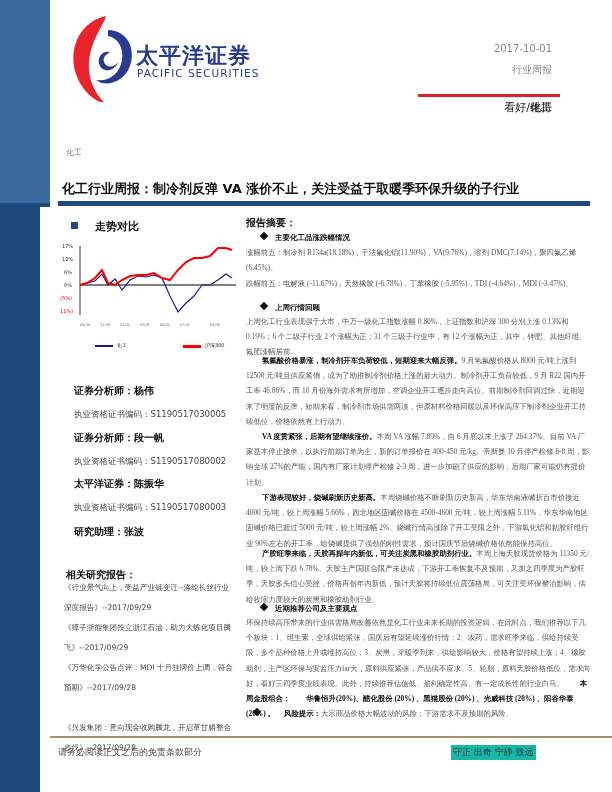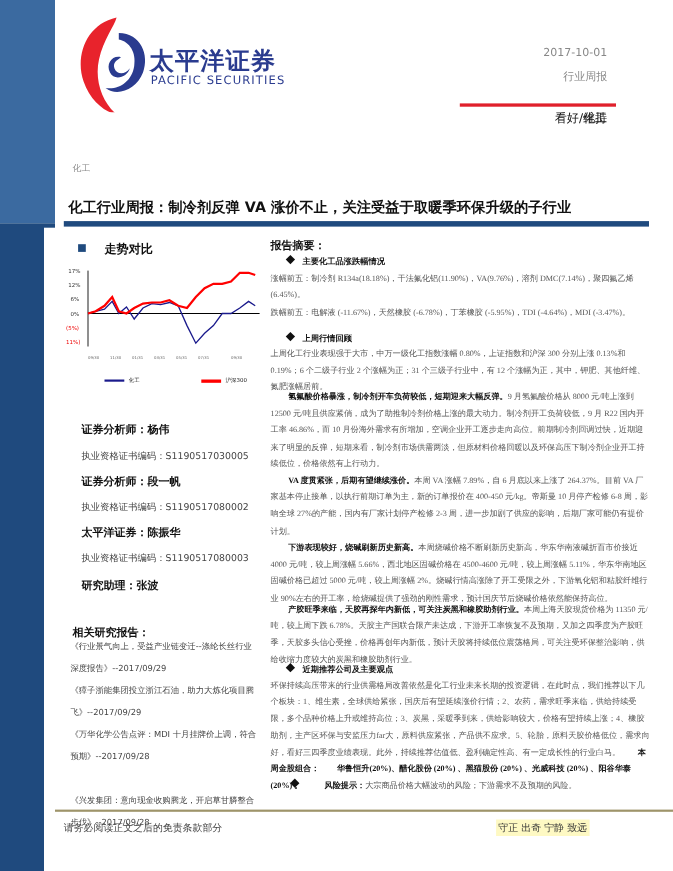--- a/index.html
+++ b/index.html
@@ -27,21 +27,21 @@
   .analyst { position:absolute; left:74px; font-size:10px; font-weight:bold; color:#111; }
   .cert { position:absolute; left:74px; font-size:8.5px; color:#444; }
   .related-title { position:absolute; left:66px; top:568px; font-size:10px; font-weight:bold; color:#111; }
   .related-item { position:absolute; left:64px; width:172px; font-size:7.6px; color:#444; line-height:20px; }
   .summary { position:absolute; left:246px; width:345px; font-size:7.4px; line-height:15.2px; color:#555;font-family:Liberation Serif, serif; }
   .summary b { color:#111;margin-left:16px; }
   .diamond { display:inline-block; width:6px; height:6px; background:#111; transform:rotate(45deg); margin:0 8px 1px 6px; }
   .bullet-head { position:absolute; left:255px; font-size:7.5px; font-weight:bold; color:#111; }
   .footer-rule { position:absolute; left:50px; top:736px; width:562px; height:2px; background:#9e946a; }
   .footer-left { position:absolute; left:58px; top:746px; font-size:9px; color:#444; }
-  .footer-right { position:absolute; left:451px; top:745px; font-size:9px; color:#333; background:#fef9c3; padding:1px 2px; }
+  .footer-right { position:absolute; left:451px; top:745px; font-size:9px; color:#333; background:#14b8a6; padding:1px 2px; }
 </style>
 </head>
 <body>
 
 <div class="sidebar-top"></div>
 <div class="sidebar-bot"></div>
 <div class="sidebar-bot2"></div>
 
 <svg class="logo" viewBox="0 0 200 90">
   <path d="M40 4 C12 10 2 40 10 62 C16 80 30 90 40 92 C26 80 20 60 24 42 C28 24 38 12 40 4 Z" fill="#e8232c"></path>
@@ -134,19 +134,19 @@
   <b>产胶旺季来临，天胶再探年内新低，可关注炭黑和橡胶助剂行业。</b><span>本周上海天胶现货价格为 11350 元/吨，较上周下跌 6.78%。天胶主产国联合限产未达成，下游开工率恢复不及预期，又加之四季度为产胶旺季，天胶多头信心受挫，价格再创年内新低，预计天胶将持续低位震荡格局，可关注受环保整治影响，供给收缩力度较大的炭黑和橡胶助剂行业。</span>
 </div>
 
 <div class="bullet-head" style="top:604px">
   <span class="diamond"></span><span>近期推荐公司及主要观点</span>
 </div>
 <div class="summary" style="top:615px">
   <span>环保持续高压带来的行业供需格局改善依然是化工行业未来长期的投资逻辑，在此时点，我们推荐以下几个板块：1、维生素，全球供给紧张，国庆后有望延续涨价行情；2、农药，需求旺季来临，供给持续受限，多个品种价格上升或维持高位；3、炭黑，采暖季到来，供给影响较大，价格有望持续上涨；4、橡胶助剂，主产区环保与安监压力far大，原料供应紧张，产品供不应求。5、轮胎，原料天胶价格低位，需求向好，看好三四季度业绩表现。此外，持续推荐估值低、盈利确定性高、有一定成长性的行业白马。</span><b>本周金股组合：</b><b>华鲁恒升(20%)、醋化股份 (20%) 、黑猫股份 (20%) 、光威科技 (20%) 、阳谷华泰 (20%) 。</b>
 </div>
 
-<div class="summary" style="top:706px;left:259px">
+<div class="summary" style="top:706px;left:248px">
   <span class="diamond"></span><b>风险提示：</b><span>大宗商品价格大幅波动的风险；下游需求不及预期的风险。</span>
 </div>
 
 <div class="footer-rule"></div>
 <div class="footer-left">请务必阅读正文之后的免责条款部分</div>
 <div class="footer-right">守正 出奇 宁静 致远</div>
 
 </body></html>

